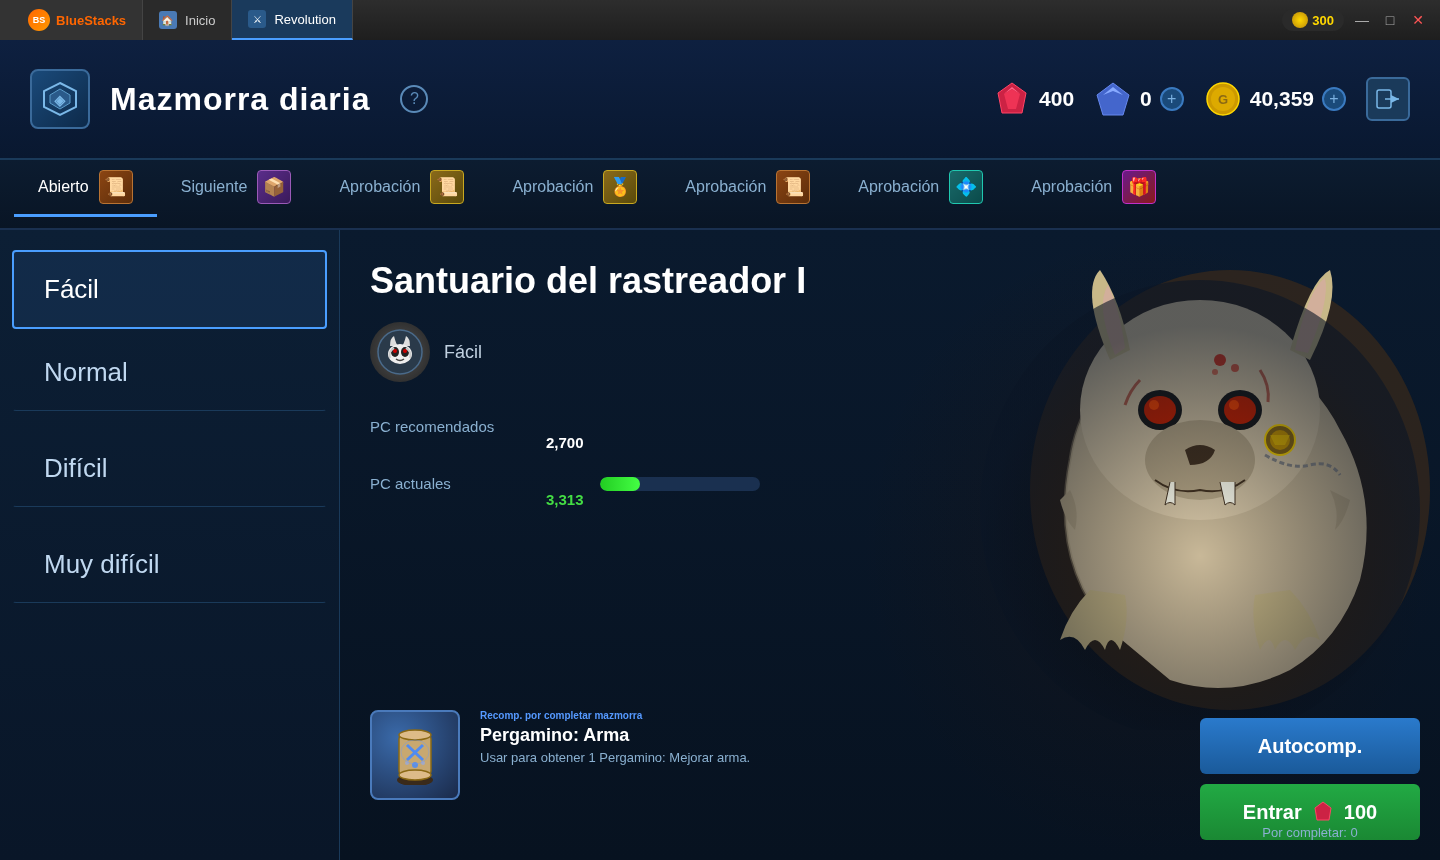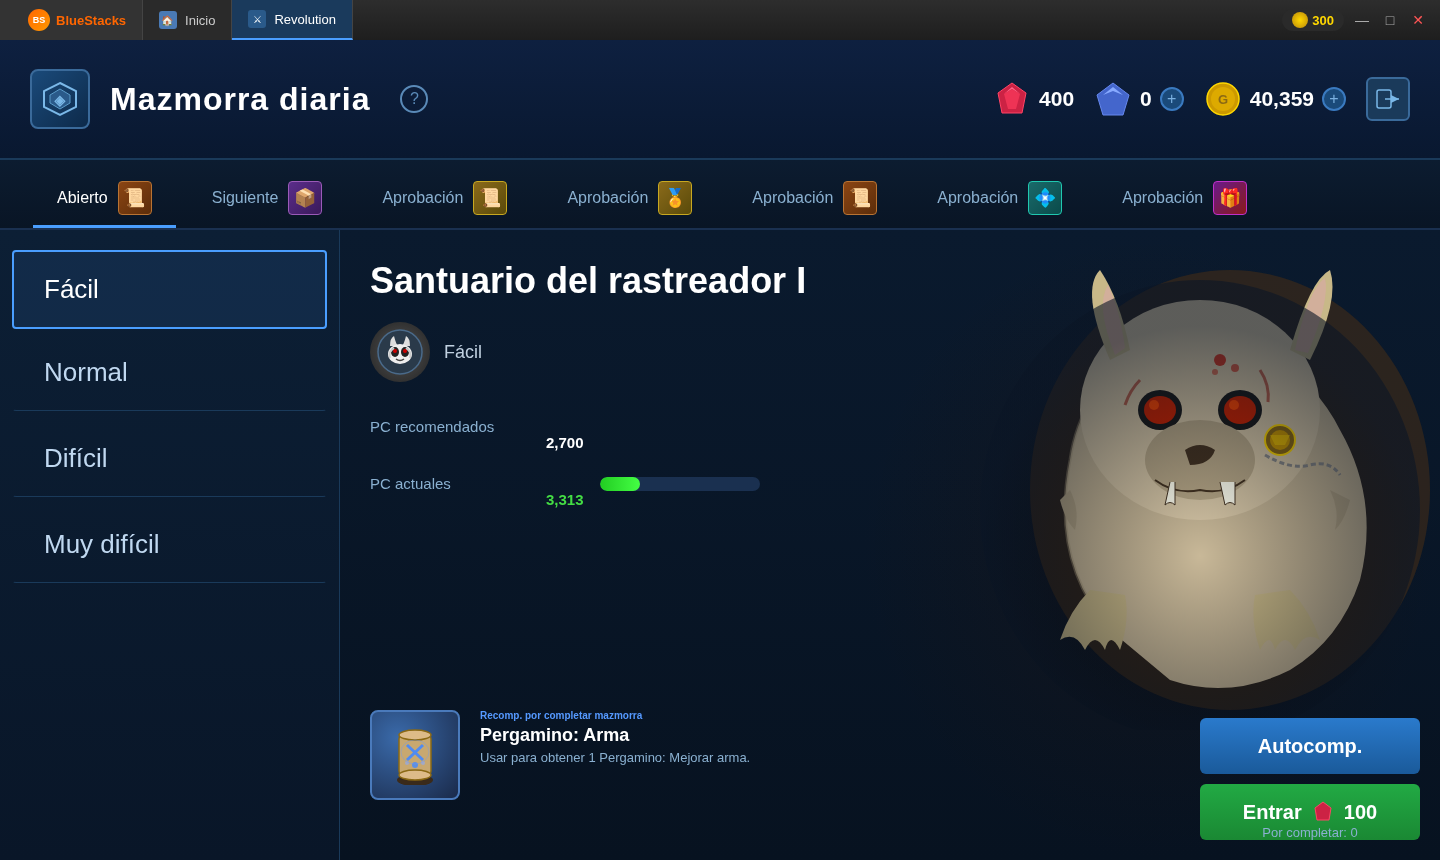--- a/index.html
+++ b/index.html
@@ -171,23 +171,23 @@
       cursor: pointer;
     }
 
     
     .tabs-bar {
       width: 100%;
       height: 70px;
       background: linear-gradient(180deg, #0c1c30 0%, #091525 100%);
       border-bottom: 2px solid #1a3050;
       display: flex;
-      align-items: flex-end;
-      padding: 0 33px;
-      gap: 12px;
+      align-items: flex-start;
+      padding: 0 14px;
+      gap: 0;
     }
     .tab-item {
       display: flex;
       align-items: center;
       gap: 10px;
       padding: 10px 24px;
       cursor: pointer;
       font-size: 16px;
       color: #8ab0d0;
       border-bottom: 3px solid transparent;
@@ -250,21 +250,21 @@
       margin: 0 12px;
       border-radius: 4px;
     }
     .diff-item.active {
       border-color: #4a9eff;
       color: white;
       background: rgba(74, 158, 255, 0.1);
     }
     .diff-item:not(.active) {
       border-bottom: 1px solid #1a3a5a;
-      margin-bottom: 4px;
+      margin-bottom: 14px;
     }
 
     
     .dungeon-detail {
       flex: 1;
       height: 100%;
       position: relative;
       padding: 30px 30px 20px 30px;
       overflow: hidden;
     }

